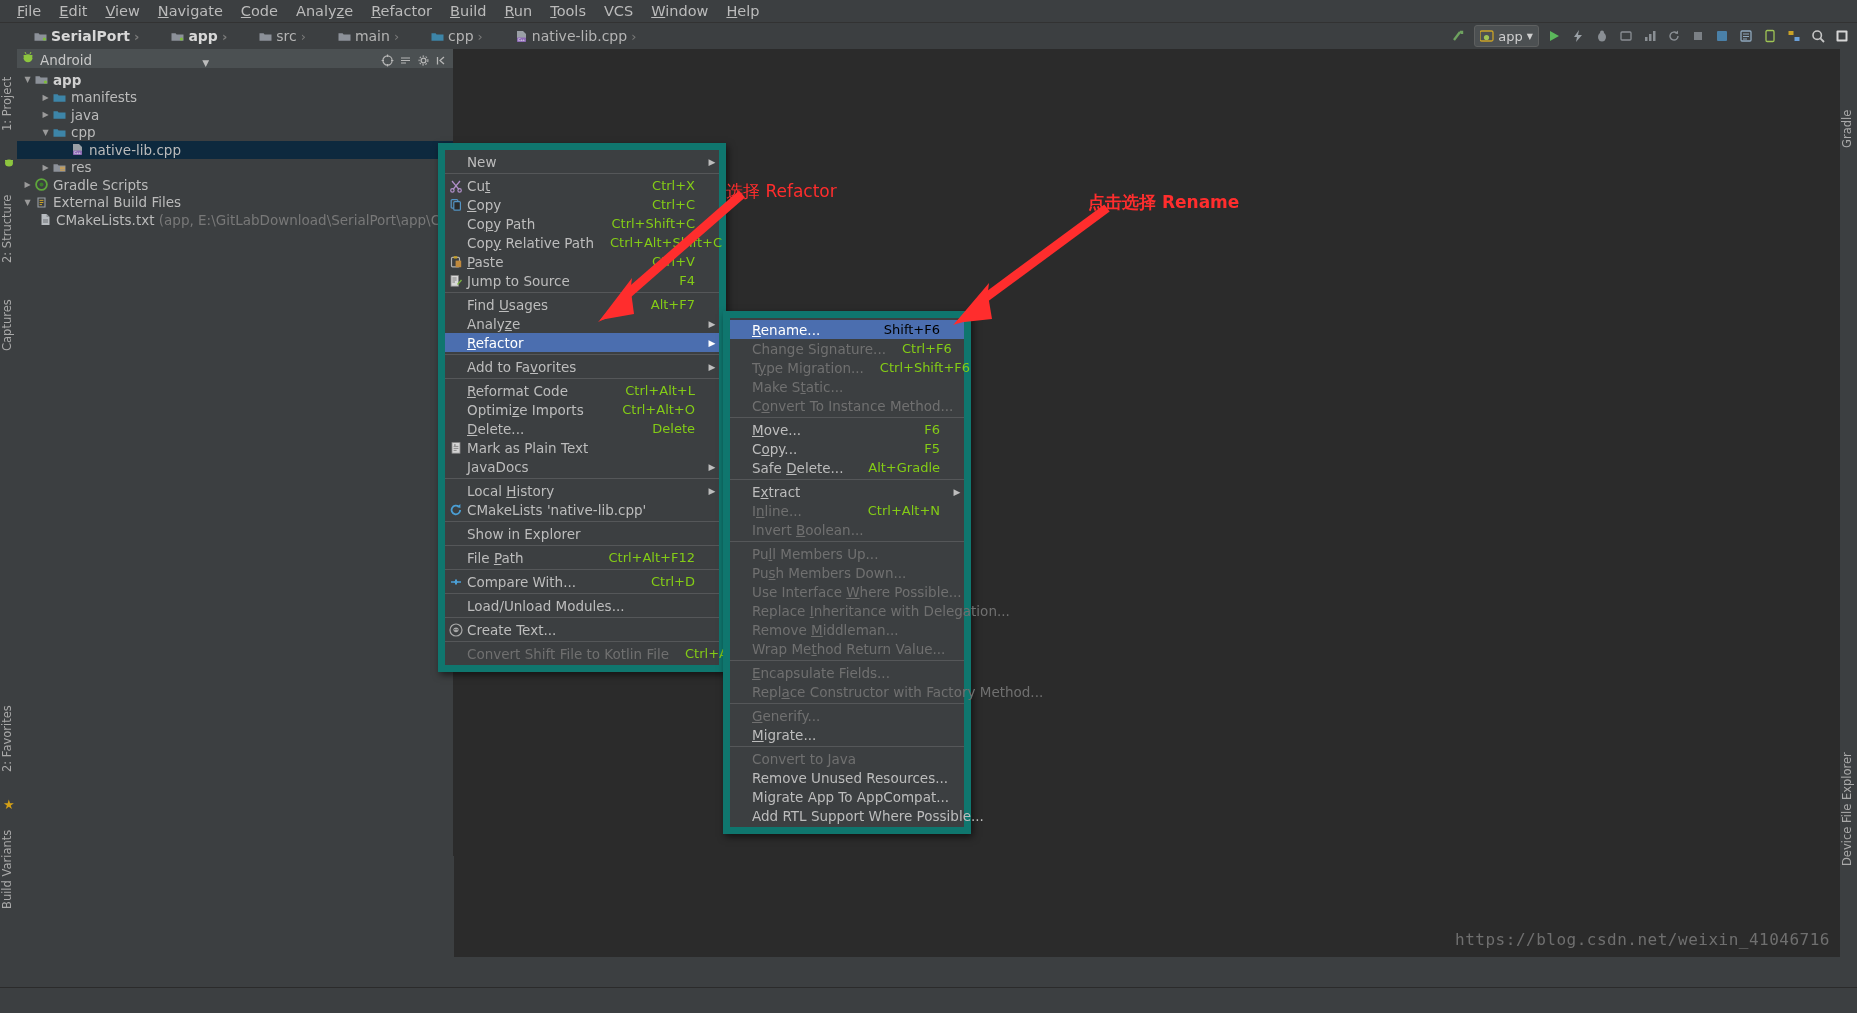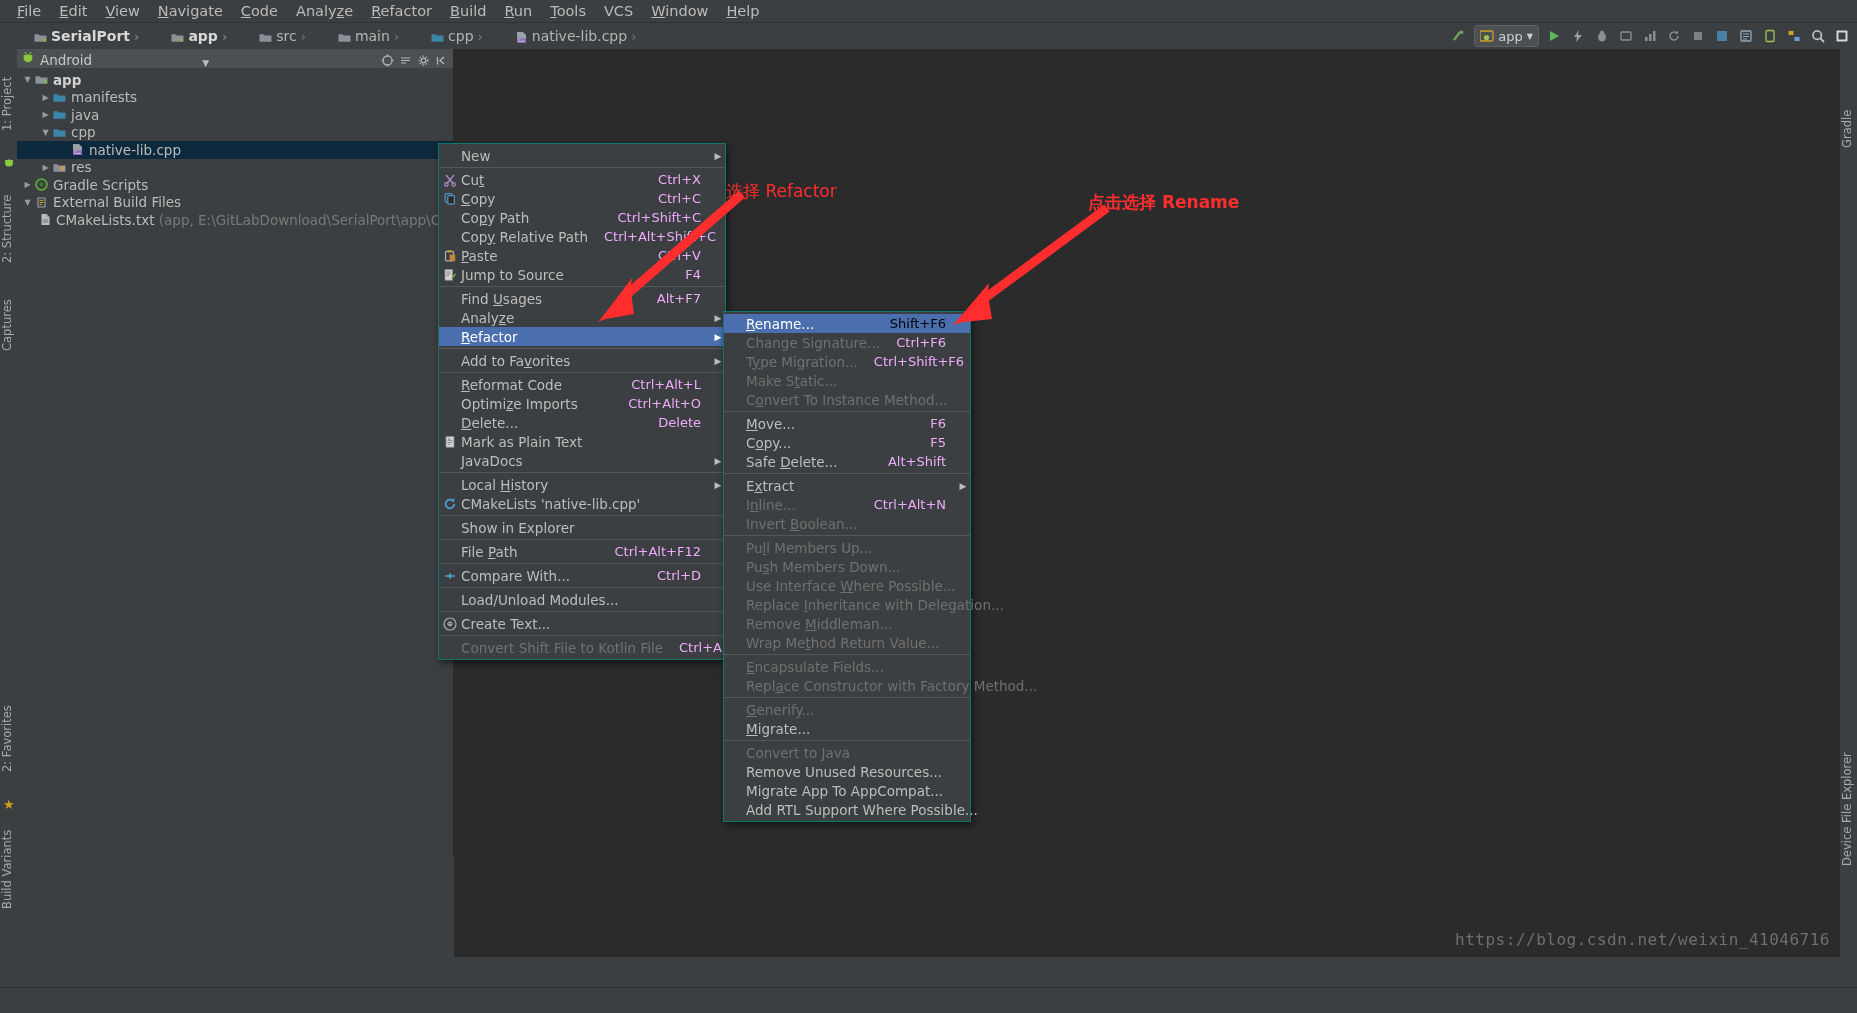--- a/index.html
+++ b/index.html
@@ -11,21 +11,21 @@
   
   .menubar{position:absolute;left:0;top:0;width:1857px;height:23px;
            background:#3c3f41;display:flex;align-items:center;
            padding-left:8px;box-sizing:border-box;border-bottom:1px solid #323232;}
   .menubar .mi{padding:2px 9px;color:#bbbbbb;font-size:14.5px;white-space:nowrap;}
 
   
   .crumbbar{position:absolute;left:0;top:23px;width:1857px;height:26px;
             background:#3c3f41;display:flex;align-items:center;padding-left:6px;
             box-sizing:border-box;}
-  .crumb{display:flex;align-items:flex-end;font-size:14px;color:#b4b4b4;padding-left:28px;}
+  .crumb{display:flex;align-items:center;font-size:14px;color:#b4b4b4;padding-left:28px;}
   .crumb.bold{font-weight:bold;color:#d8d8d8;}
   .crumb .sep{margin:0 4px;color:#7a7a7a;font-size:13px;}
   .crumb .ci{margin-right:4px;display:inline-flex;}
 
   .rtools{position:absolute;right:6px;top:23px;height:26px;display:flex;
           align-items:center;gap:6px;}
   .tbtn{width:18px;height:18px;display:flex;align-items:center;justify-content:center;}
   .runcombo{display:flex;align-items:center;gap:4px;background:#4c5052;
             border:1px solid #5e6060;border-radius:3px;padding:1px 5px;height:18px;}
   .runcombo span{font-size:13px;color:#cfcfcf;}
@@ -65,30 +65,30 @@
   
   .editor{position:absolute;left:454px;top:49px;width:1386px;height:908px;background:#2b2b2b;}
   .watermark{position:absolute;right:10px;bottom:8px;color:#6f6f6f;font-size:16px;
              font-family:"DejaVu Sans Mono","Liberation Mono",monospace;letter-spacing:.5px;}
 
   
   .bottombar{position:absolute;left:0;bottom:0;width:1857px;height:25px;background:#3c3f41;
              border-top:1px solid #2b2b2b;}
 
   
-  .menu{position:absolute;background:#3c3f41;border:1px solid #0f766e;
+  .menu{position:absolute;background:#3c3f41;border:7px solid #0f766e;
         box-shadow:2px 3px 7px rgba(0,0,0,.55);padding:2px 0;box-sizing:border-box;}
   .mrow{height:19px;display:flex;align-items:center;font-size:13.5px;
         color:#bdbdbd;white-space:nowrap;position:relative;}
   .mrow.hl{background:#4b6eaf;color:#ffffff;}
   .mrow.dis{color:#707070;}
   .mrow .mico{width:22px;min-width:22px;display:flex;align-items:center;
               justify-content:center;}
   .mrow .mlbl{flex:1;padding-right:16px;}
-  .mrow .mkey{color:#f0abfc;font-size:13px;padding-right:10px;}
+  .mrow .mkey{color:#84cc16;font-size:13px;padding-right:10px;}
   .mrow.hl .mkey{color:#000000;}
   .mrow .marr{width:14px;font-size:9px;color:#bdbdbd;text-align:center;}
   .mrow.hl .marr{color:#fff;}
   .msep{height:1px;background:#555759;margin:2px 0;}
   .u{text-decoration:underline;}
 
   
   .anno{position:absolute;color:#ff2d2d;font-size:17px;white-space:nowrap;
         font-family:"DejaVu Sans","Liberation Sans",sans-serif;}
   .arrowsvg{position:absolute;pointer-events:none;}
@@ -676,21 +676,21 @@
     </div>
       <div class="mrow">
       <span class="mico"></span>
       <span class="mlbl">C<span class="u">o</span>py...</span>
       <span class="mkey">F5</span>
       <span class="marr"></span>
     </div>
       <div class="mrow">
       <span class="mico"></span>
       <span class="mlbl">Safe <span class="u">D</span>elete...</span>
-      <span class="mkey">Alt+Shift</span>
+      <span class="mkey">Alt+Gradle</span>
       <span class="marr"></span>
     </div>
       <div class="msep"></div>
       <div class="mrow">
       <span class="mico"></span>
       <span class="mlbl">E<span class="u">x</span>tract</span>
 
       <span class="marr">▶</span>
     </div>
       <div class="mrow dis">

